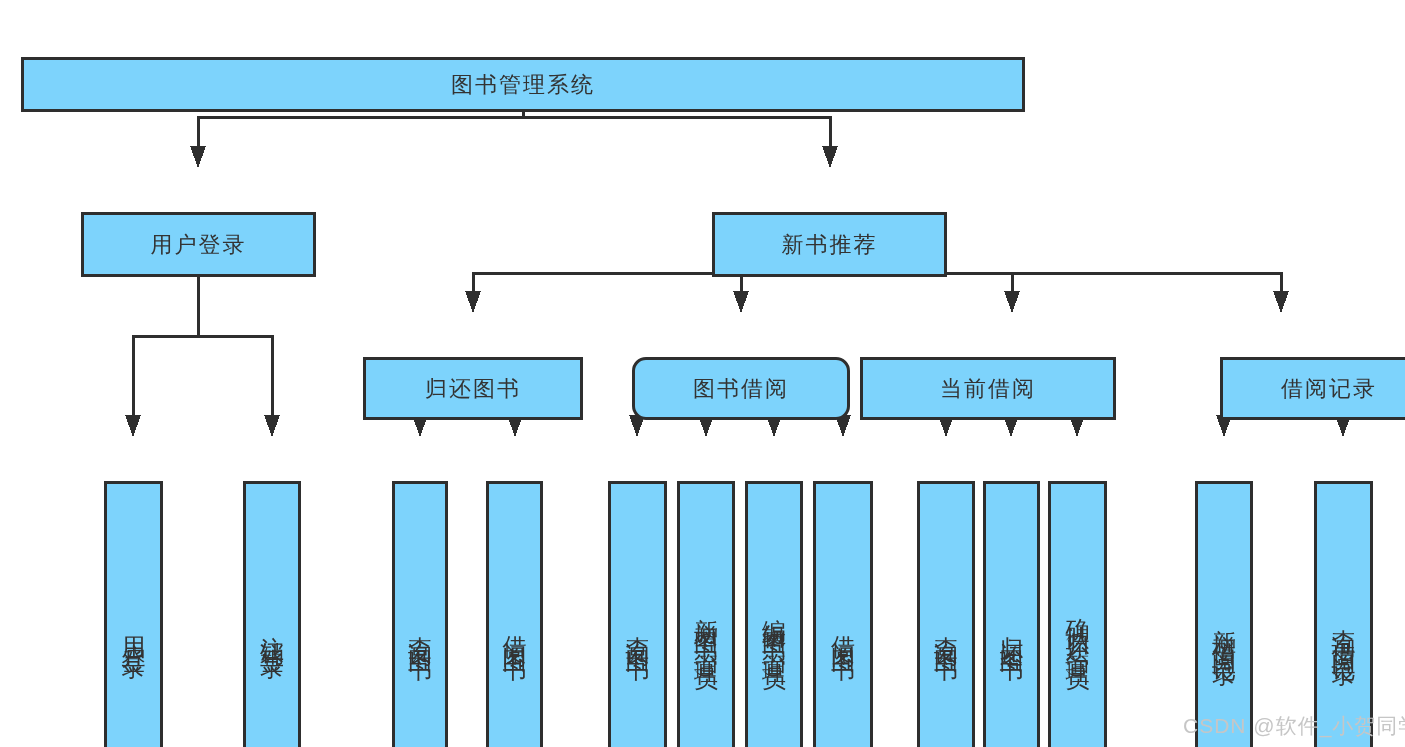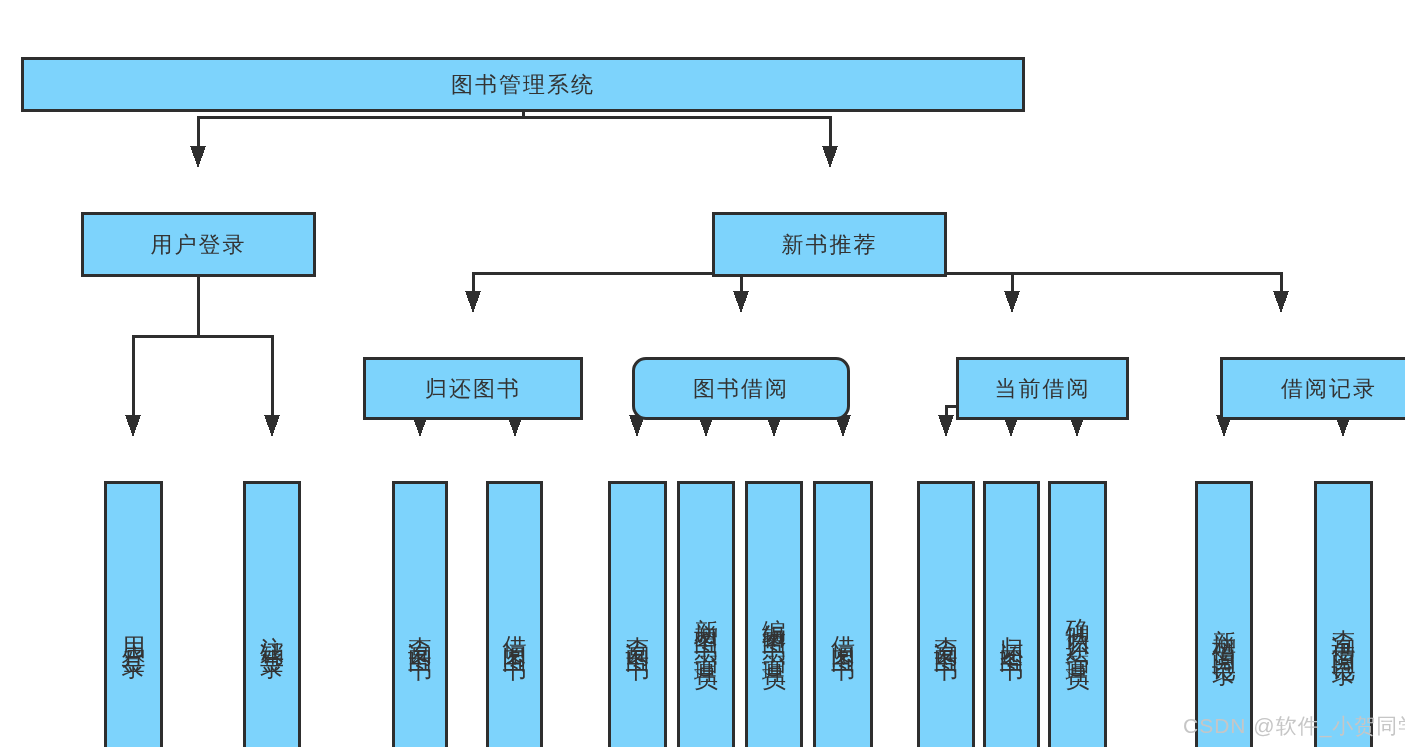--- a/index.html
+++ b/index.html
@@ -150,21 +150,21 @@
   <div class="node hnode" style="left:712px; top:168px; width:235px; height:65px;">
     <span>新书推荐</span>
   </div>
 
   <div class="node hnode" style="left:363px; top:313px; width:220px; height:63px;">
     <span>归还图书</span>
   </div>
   <div class="node hnode" style="left:632px; top:313px; width:218px; height:63px;border-radius:14px;">
     <span>图书借阅</span>
   </div>
-  <div class="node hnode" style="left:956px; top:313px; width:173px; height:63px;">
+  <div class="node hnode" style="left:860px; top:313px; width:256px; height:63px;">
     <span>当前借阅</span>
   </div>
   <div class="node hnode" style="left:1220px; top:313px; width:218px; height:63px;">
     <span>借阅记录</span>
   </div>
 
   <div class="node vnode" style="left:104px; top:437px; width:59px; height:299px;">
     <span class="vtext">用户登录</span>
   </div>
   <div class="node vnode" style="left:243px; top:437px; width:58px; height:299px;">

